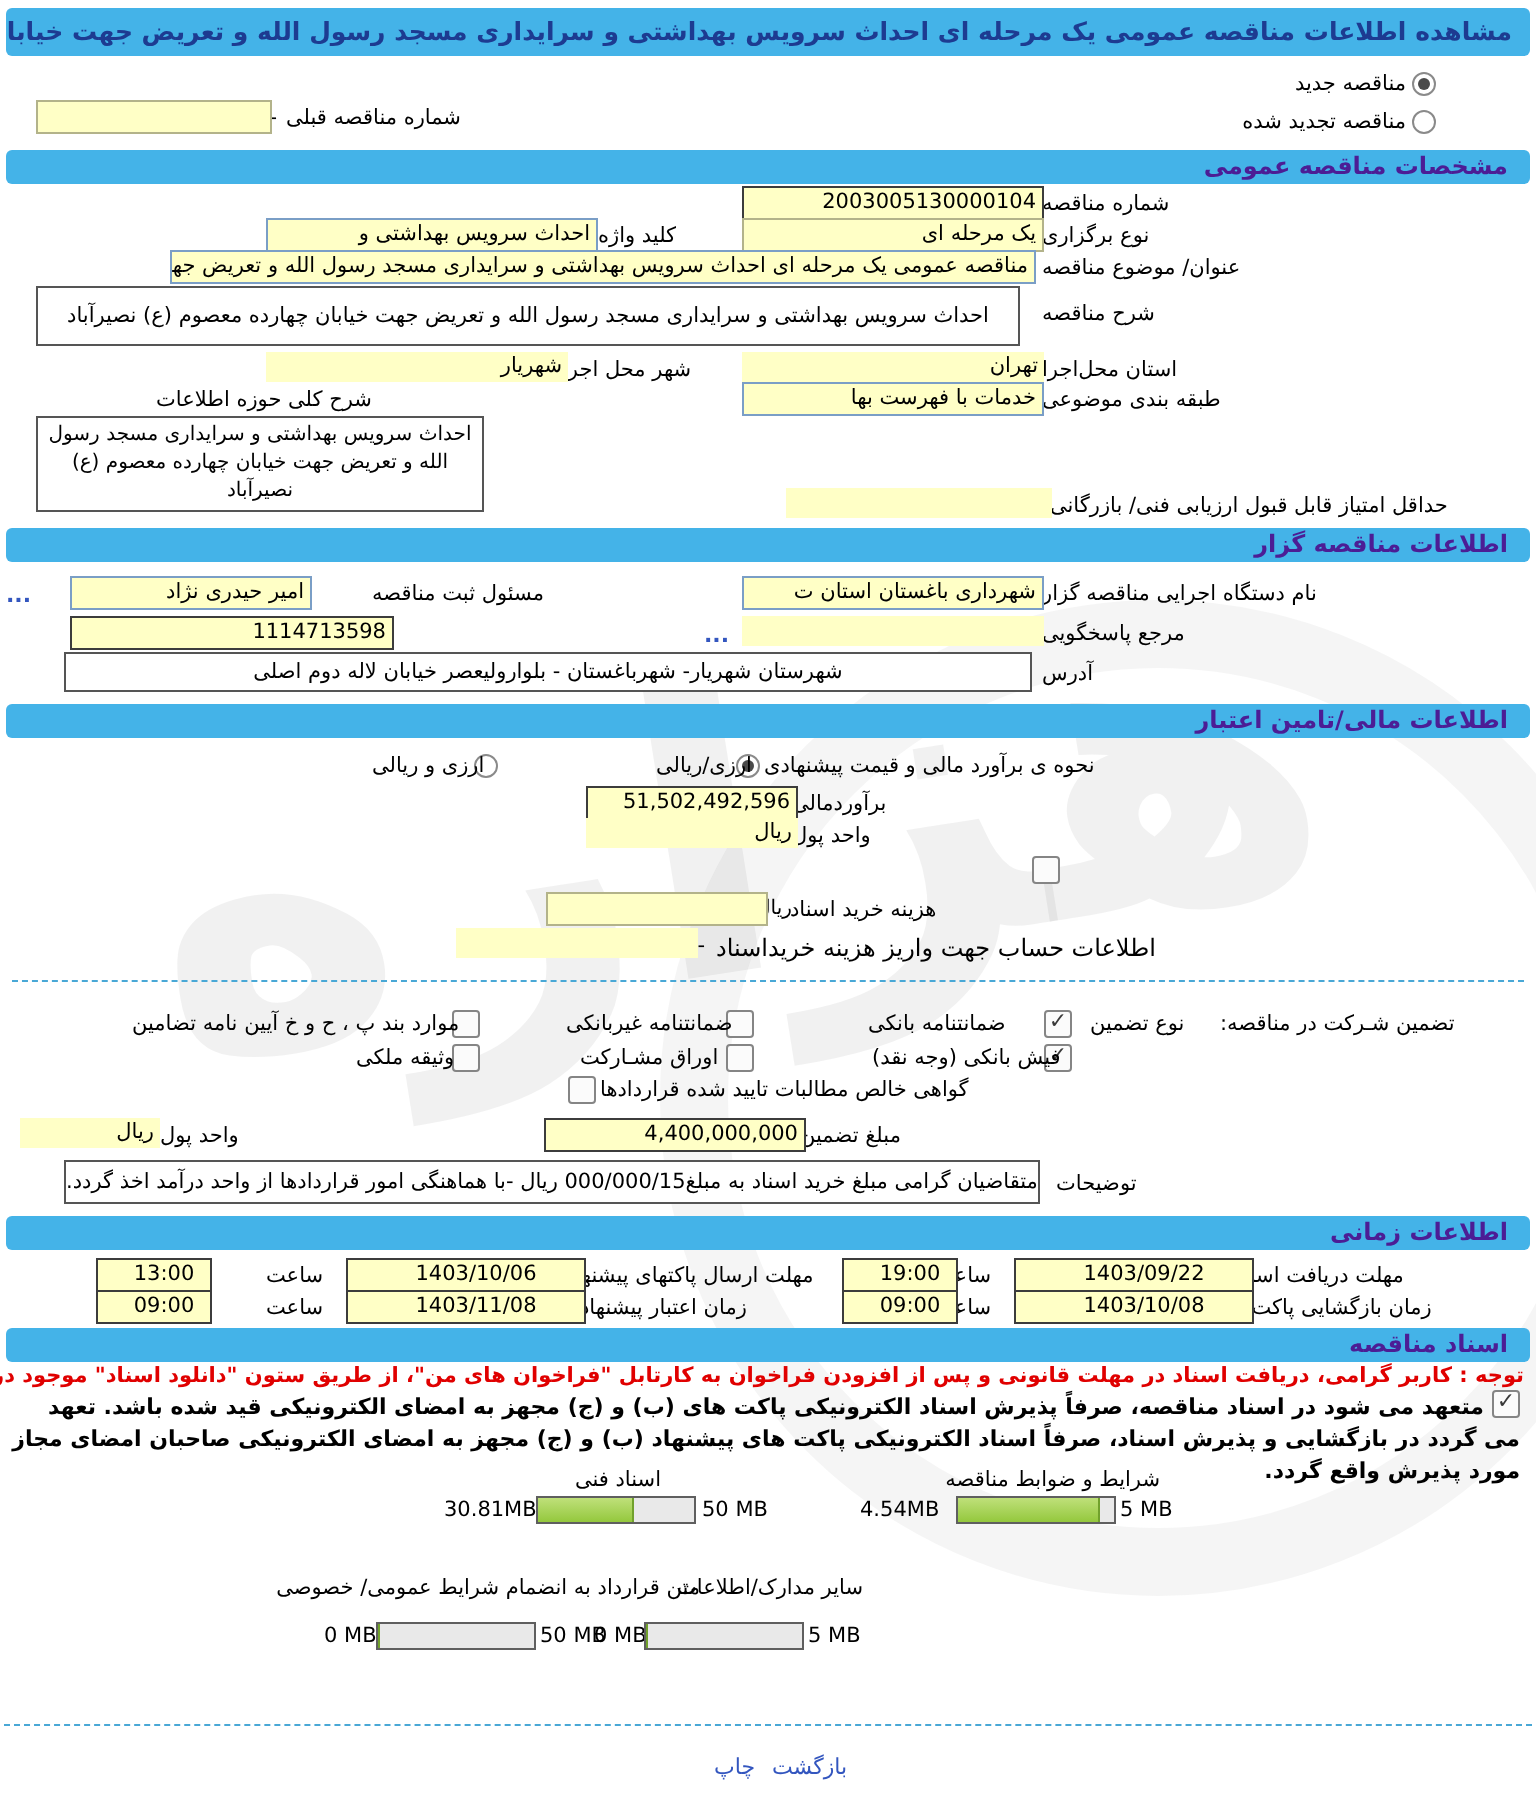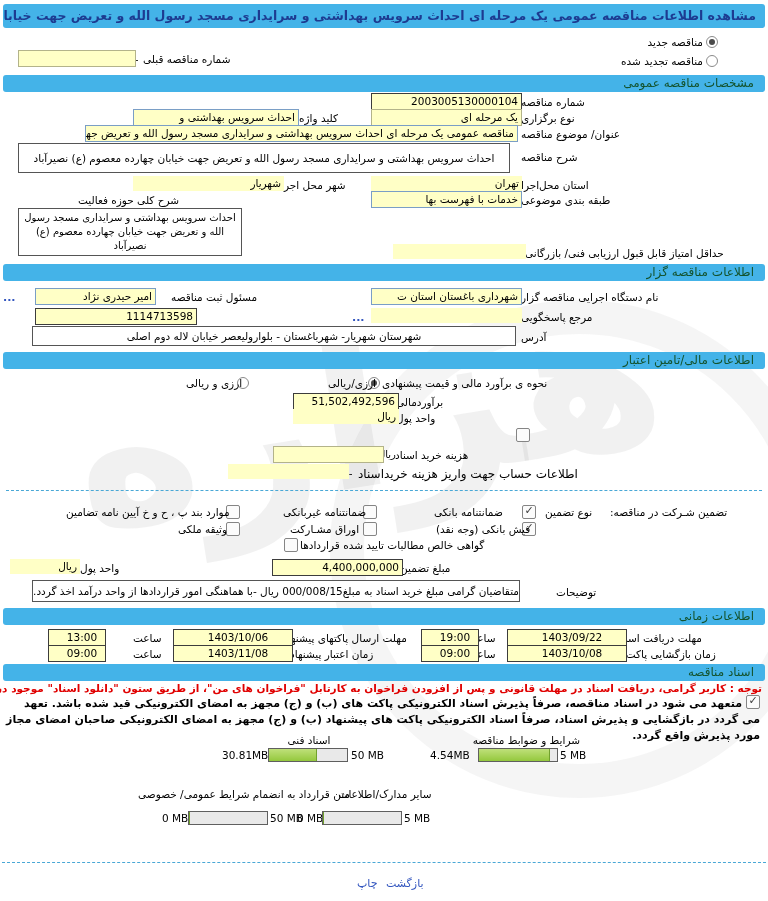--- a/index.html
+++ b/index.html
@@ -1,21 +1,21 @@
 <!DOCTYPE html>
 <html lang="fa"><head>
 <meta charset="utf-8">
 <style>
   html,body{margin:0;padding:0;background:#fff;}
   body{font-family:"DejaVu Sans",sans-serif;}
   #app{position:relative;width:768px;height:901px;background:#fff;overflow:hidden;direction:ltr;}
   .wm{position:absolute;color:rgba(120,120,120,0.10);font-weight:bold;pointer-events:none;z-index:0;}
   .wm-circle{position:absolute;width:430px;height:430px;border:34px solid rgba(120,120,120,0.07);border-radius:50%;left:330px;top:300px;z-index:0;}
   .titlebar{position:absolute;left:3px;right:3px;top:4px;height:24px;background:#44B3E8;border-radius:3px;color:#1D3B91;font-weight:bold;font-size:12.5px;line-height:24px;text-align:right;padding-right:9px;box-sizing:border-box;direction:rtl;white-space:nowrap;overflow:hidden;z-index:2;}
-  .sec{position:absolute;left:3px;right:3px;height:17px;background:#44B3E8;border-radius:3px;color:#14532d;font-weight:normal;font-size:12px;line-height:17px;text-align:right;padding-right:11px;box-sizing:border-box;direction:rtl;z-index:2;}
+  .sec{position:absolute;left:3px;right:3px;height:17px;background:#44B3E8;border-radius:3px;color:#4c1d95;font-weight:bold;font-size:12px;line-height:17px;text-align:right;padding-right:11px;box-sizing:border-box;direction:rtl;z-index:2;}
   .lab{position:absolute;font-size:10.5px;color:#000;direction:rtl;white-space:nowrap;z-index:2;}
   .f{position:absolute;background:#FFFFC6;height:15px;font-size:10.5px;line-height:15px;direction:rtl;padding:0 3px;white-space:nowrap;overflow:hidden;z-index:2;box-sizing:content-box;}
   .f.dark{border:1px solid #3c3c3c;}
   .f.blue{border:1px solid #7A9EC6;}
   .f.gray{border:1px solid #B3B38A;}
   .f.ctr{text-align:center;padding-left:13px;}
   .whitebox{position:absolute;background:#fff;border:1px solid #555;font-size:10.5px;direction:rtl;text-align:center;overflow:hidden;z-index:2;box-sizing:border-box;}
   .cb{position:absolute;width:12px;height:12px;border:1px solid #858585;background:#FBFBFB;border-radius:2px;font-size:11px;line-height:11px;text-align:center;color:#3a3a3a;font-weight:bold;z-index:2;}
   .cb.inline{position:relative;display:inline-block;vertical-align:-2px;margin-left:4px;}
   .cb.on::after{content:"✓";position:absolute;left:0;top:-1px;width:12px;}
@@ -64,31 +64,31 @@
   <span class="lab" style="left:521px;top:151px;">شرح مناقصه</span>
   <div class="whitebox" style="left:18px;top:143px;width:492px;height:30px;line-height:28px;">احداث سرویس بهداشتی و سرایداری مسجد رسول الله و تعریض جهت خیابان چهارده معصوم (ع)  نصیرآباد</div>
 
   <span class="lab" style="left:521px;top:179px;">استان محل‌اجرا</span>
   <div class="f" style="left:371px;top:176px;width:145px;">تهران</div>
   <span class="lab" style="left:281px;top:179px;">شهر محل اجرا</span>
   <div class="f" style="left:133px;top:176px;width:145px;">شهریار</div>
 
   <span class="lab" style="left:521px;top:194px;">طبقه بندی  موضوعی</span>
   <div class="f blue" style="left:371px;top:191px;width:143px;">خدمات با فهرست بها</div>
-  <span class="lab" style="left:78px;top:194px;">شرح کلی حوزه فعالیت</span>
+  <span class="lab" style="left:78px;top:194px;">شرح کلی حوزه اطلاعات</span>
   <div class="whitebox" style="left:18px;top:208px;width:224px;height:48px;line-height:1.4;padding:2px 4px;font-size:10px;">احداث سرویس بهداشتی و سرایداری مسجد رسول الله و تعریض جهت خیابان چهارده معصوم (ع) نصیرآباد</div>
 
   <span class="lab" style="left:525px;top:247px;">حداقل امتیاز قابل قبول ارزیابی فنی/ بازرگانی</span>
   <div class="f" style="left:393px;top:244px;width:127px;"></div>
 
   <div class="sec" style="top:264px;">اطلاعات مناقصه گزار</div>
 
   <span class="lab" style="left:521px;top:291px;">نام دستگاه اجرایی مناقصه گزار</span>
   <div class="f blue" style="left:371px;top:288px;width:143px;">شهرداری باغستان استان ت</div>
-  <span class="lab" style="left:155px;top:291px;padding-left:16px;">مسئول ثبت مناقصه</span>
+  <span class="lab" style="left:170px;top:291px;padding-left:16px;">مسئول ثبت مناقصه</span>
   <div class="f blue" style="left:35px;top:288px;width:113px;">امیر حیدری نژاد</div>
   <span class="dots" style="left:3px;top:291px;">...</span>
 
   <span class="lab" style="left:521px;top:311px;">مرجع پاسخگویی</span>
   <div class="f" style="left:371px;top:308px;width:145px;"></div>
   <span class="dots" style="left:352px;top:311px;">...</span>
   <span class="lab" style="left:155px;top:311px;">کد پستی</span>
   <div class="f dark" style="left:35px;top:308px;width:113px;padding-left:44px;">1114713598</div>
 
   <span class="lab" style="left:521px;top:331px;">آدرس</span>
@@ -138,22 +138,22 @@
   <span class="lab" style="left:178px;top:523px;">وثیقه ملکی</span>
 
   <span class="cb" style="left:284px;top:538px;"></span>
   <span class="lab" style="left:300px;top:539px;">گواهی خالص مطالبات تایید شده قراردادها</span>
 
   <span class="lab" style="left:400px;top:562px;">مبلغ  تضمین</span>
   <div class="f dark" style="left:272px;top:559px;width:123px;">4,400,000,000</div>
   <span class="lab" style="left:80px;top:562px;">واحد پول</span>
   <div class="f" style="left:10px;top:559px;width:64px;">ریال</div>
 
-  <span class="lab" style="left:528px;top:586px;margin-left:28px;">توضیحات</span>
-  <div class="whitebox" style="left:32px;top:580px;width:488px;height:22px;line-height:20px;">متقاضیان گرامی  مبلغ خرید اسناد  به  مبلغ000/008/15 ریال -با هماهنگی امور قراردادها از واحد درآمد اخذ گردد.</div>
+  <span class="lab" style="left:528px;top:586px;">توضیحات</span>
+  <div class="whitebox" style="left:32px;top:580px;width:488px;height:22px;line-height:20px;">متقاضیان گرامی  مبلغ خرید اسناد  به  مبلغ000/000/15 ریال -با هماهنگی امور قراردادها از واحد درآمد اخذ گردد.</div>
 
   <div class="sec" style="top:608px;">اطلاعات زمانی</div>
 
   <span class="lab" style="left:617px;top:632px;">مهلت دریافت اسناد</span>
   <div class="f dark ctr" style="left:507px;top:629px;width:102px;">1403/09/22</div>
   <span class="lab" style="left:467px;top:632px;">ساعت</span>
   <div class="f dark ctr" style="left:421px;top:629px;width:40px;">19:00</div>
   <span class="lab" style="left:283px;top:632px;">مهلت ارسال پاکتهای  پیشنهاد</span>
   <div class="f dark ctr" style="left:173px;top:629px;width:102px;">1403/10/06</div>
   <span class="lab" style="left:133px;top:632px;">ساعت</span>

